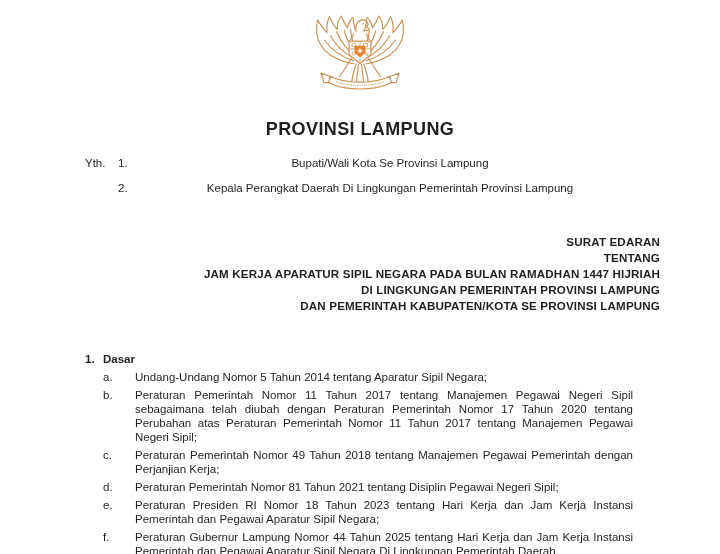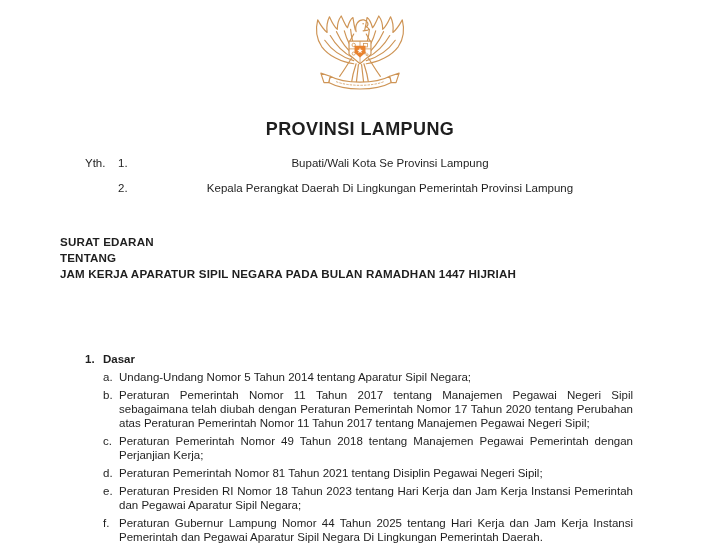--- a/index.html
+++ b/index.html
@@ -28,33 +28,33 @@
   .addressee{
     position:absolute;top:153px;left:85px;width:560px;
     font-size:11.5px;line-height:21px;
   }
   .addressee .row{display:flex;margin-bottom:4px;}
   .addressee .yth{width:33px;flex:0 0 33px;}
   .addressee .num{width:17px;flex:0 0 17px;}
   .addressee .txt{flex:1;text-align:center;}
   .title-block{
     position:absolute;top:234px;left:60px;width:600px;
-    text-align:left;font-size:11.6px;font-weight:bold;line-height:16px;
+    text-align:right;font-size:11.6px;font-weight:bold;line-height:16px;
     letter-spacing:.15px;
   }
   .section{
     position:absolute;top:352px;left:85px;width:560px;
     font-size:11.5px;line-height:14px;
   }
   .section-heading{display:flex;font-weight:bold;margin-bottom:4px;}
   .section-heading .num{width:18px;flex:0 0 18px;}
   .list{margin-left:18px;width:530px;}
   .list-item{display:flex;margin-top:4px;}
   .list-item .letter{width:16px;flex:0 0 16px;}
-  .list-item .txt{flex:1;text-align:justify;}
+  .list-item .txt{flex:1;text-align:justify;margin-left:16px;}
 </style>
 </head>
 <body>
 
 <div class="page">
 
   <div class="emblem">
     <svg viewBox="0 0 120 108">
       <g stroke="currentColor" fill="none" stroke-width="1.5" stroke-linecap="round" stroke-linejoin="round">
         <g id="wingL">
@@ -114,20 +114,22 @@
       <span class="yth"></span>
       <span class="num">2.</span>
       <span class="txt">Kepala Perangkat Daerah Di Lingkungan Pemerintah Provinsi Lampung</span>
     </div>
   </div>
 
   <div class="title-block">
     <div>SURAT EDARAN</div>
     <div>TENTANG</div>
     <div>JAM KERJA APARATUR SIPIL NEGARA PADA BULAN RAMADHAN 1447 HIJRIAH</div>
+    <div>DI LINGKUNGAN PEMERINTAH PROVINSI LAMPUNG</div>
+    <div>DAN PEMERINTAH KABUPATEN/KOTA SE PROVINSI LAMPUNG</div>
   </div>
 
   <div class="section">
     <div class="section-heading">
       <span class="num">1.</span>
       <span>Dasar</span>
     </div>
     <div class="list">
       <div class="list-item">
         <span class="letter">a.</span>

